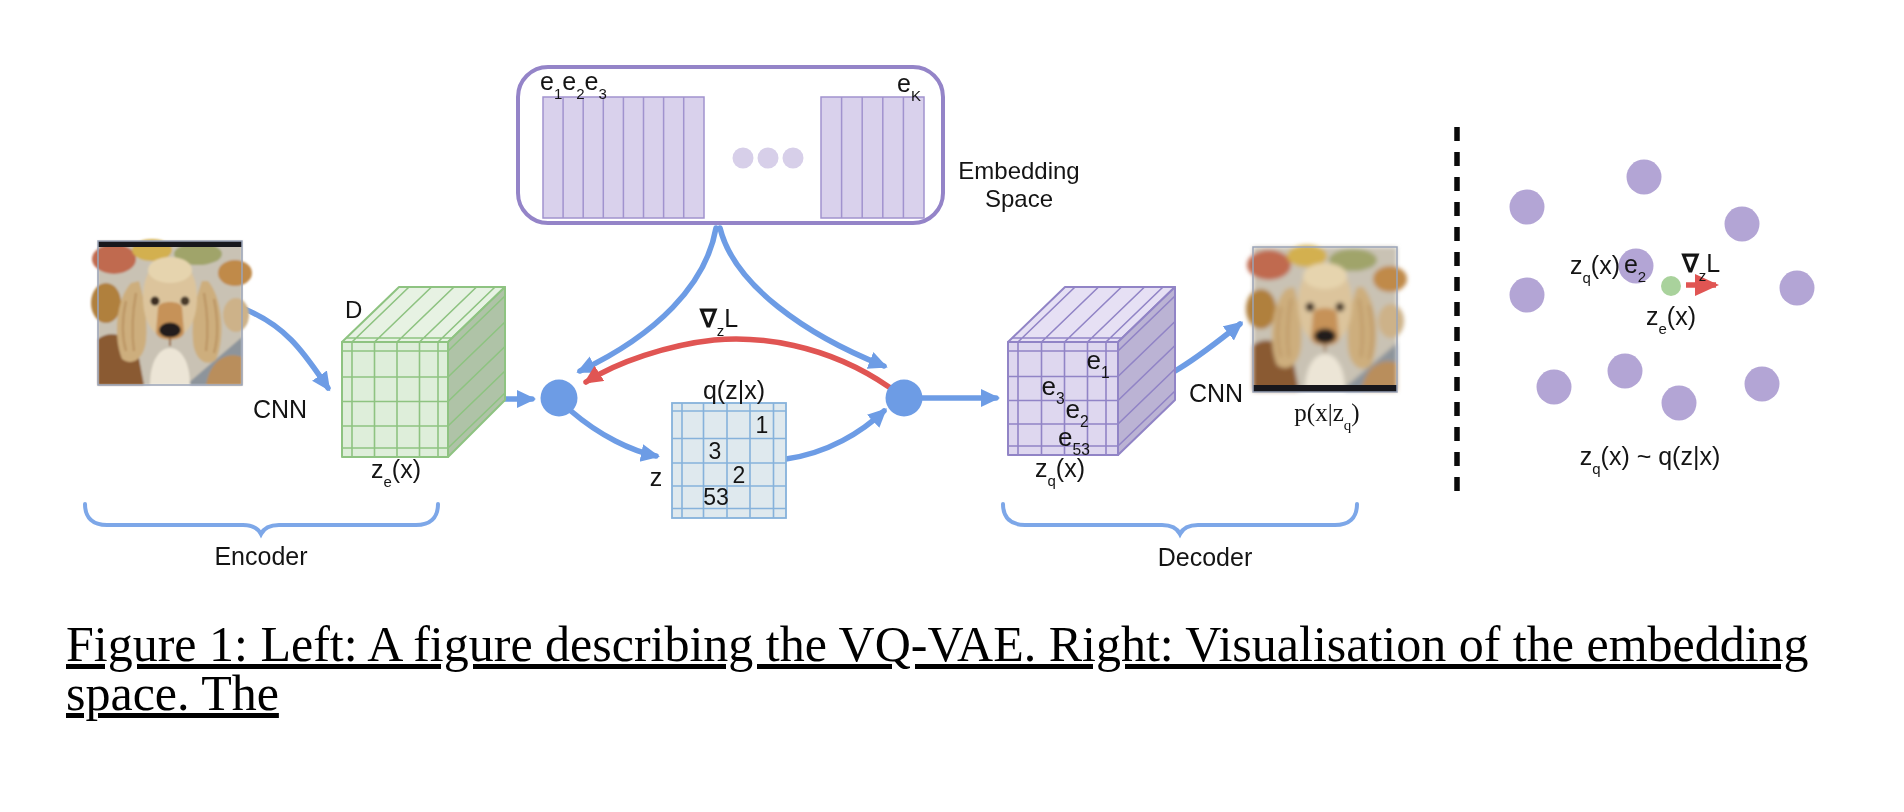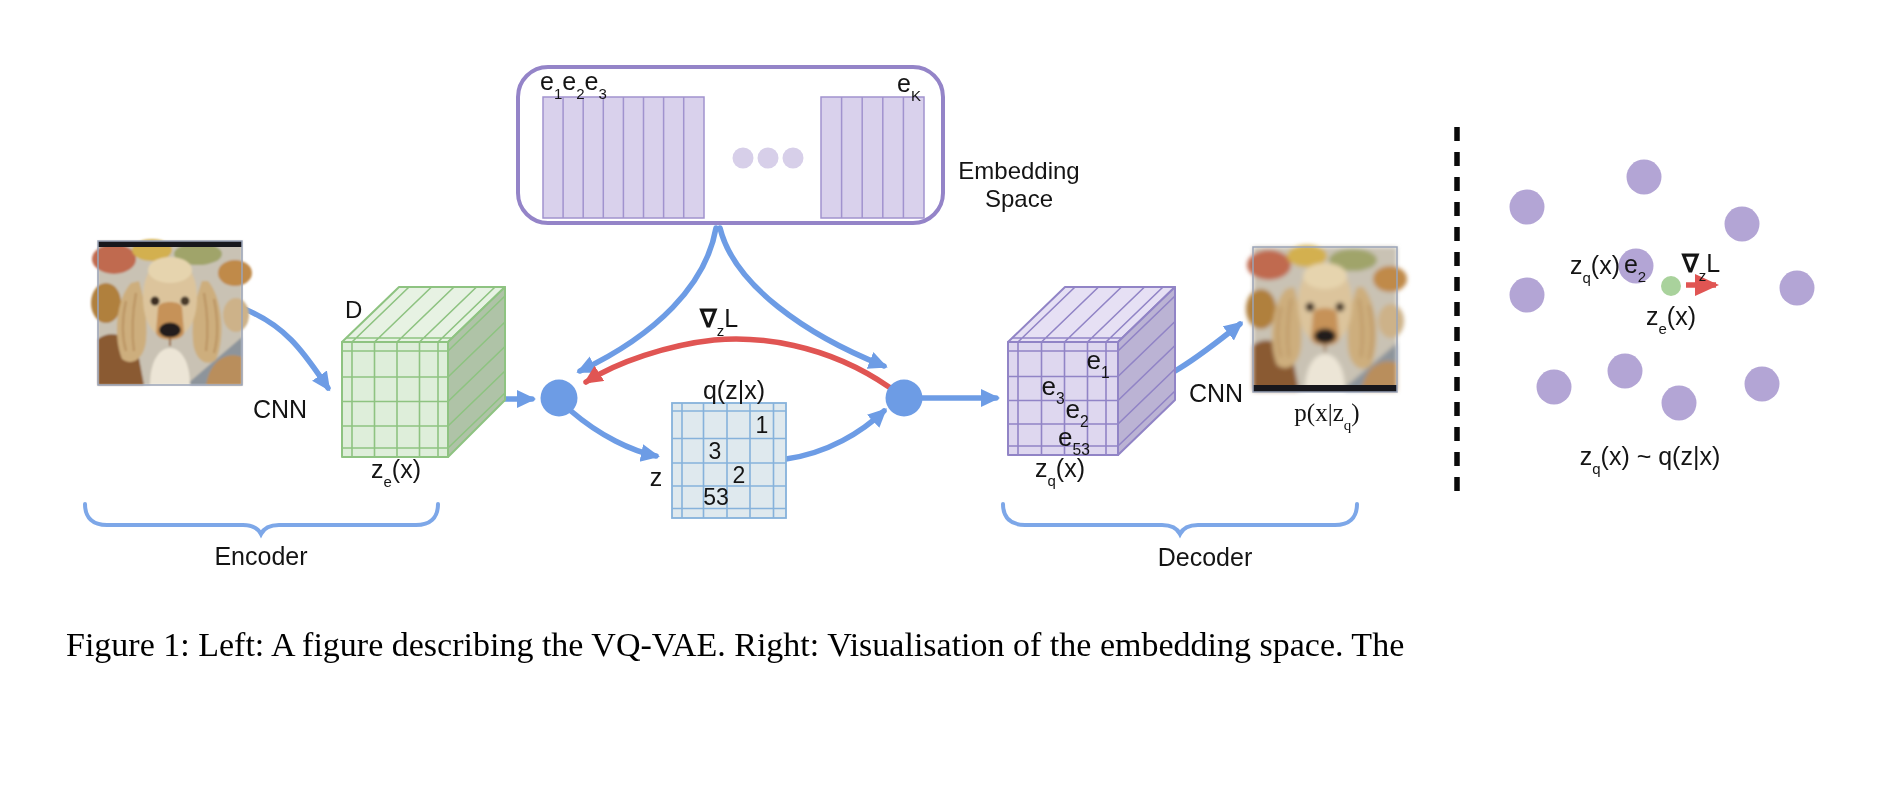--- a/index.html
+++ b/index.html
@@ -8,21 +8,21 @@
   .lbl{position:absolute;white-space:nowrap;color:#141414;line-height:1.05;}
   .ctr{transform:translate(-50%,0);}
   .ctrxy{transform:translate(-50%,-50%);}
   .lbl sub{font-size:0.6em;position:relative;bottom:-0.18em;line-height:0;}
   .f25{font-size:25px;}
   .f24{font-size:24px;}
   .f23{font-size:23px;}
   .f22{font-size:26px;}
   .embspace{ text-align:center; line-height:1.18;margin-top:28px;}
   .caption{position:absolute;left:66px;top:620px;width:1810px;
-           font-family:"Liberation Serif",serif;font-size:34px;line-height:49px;color:#000;}
+           font-family:"Liberation Serif",serif;font-size:50px;line-height:49px;color:#000;text-decoration:underline;}
   .caption i{font-style:italic;}
   .caption sub{font-size:0.62em;position:relative;bottom:-0.15em;line-height:0;}
   svg{position:absolute;left:0;top:0;}
 </style>
 </head>
 <body>
 
 <div class="canvas">
 
 <svg width="1904" height="612" viewBox="0 0 1904 612">

